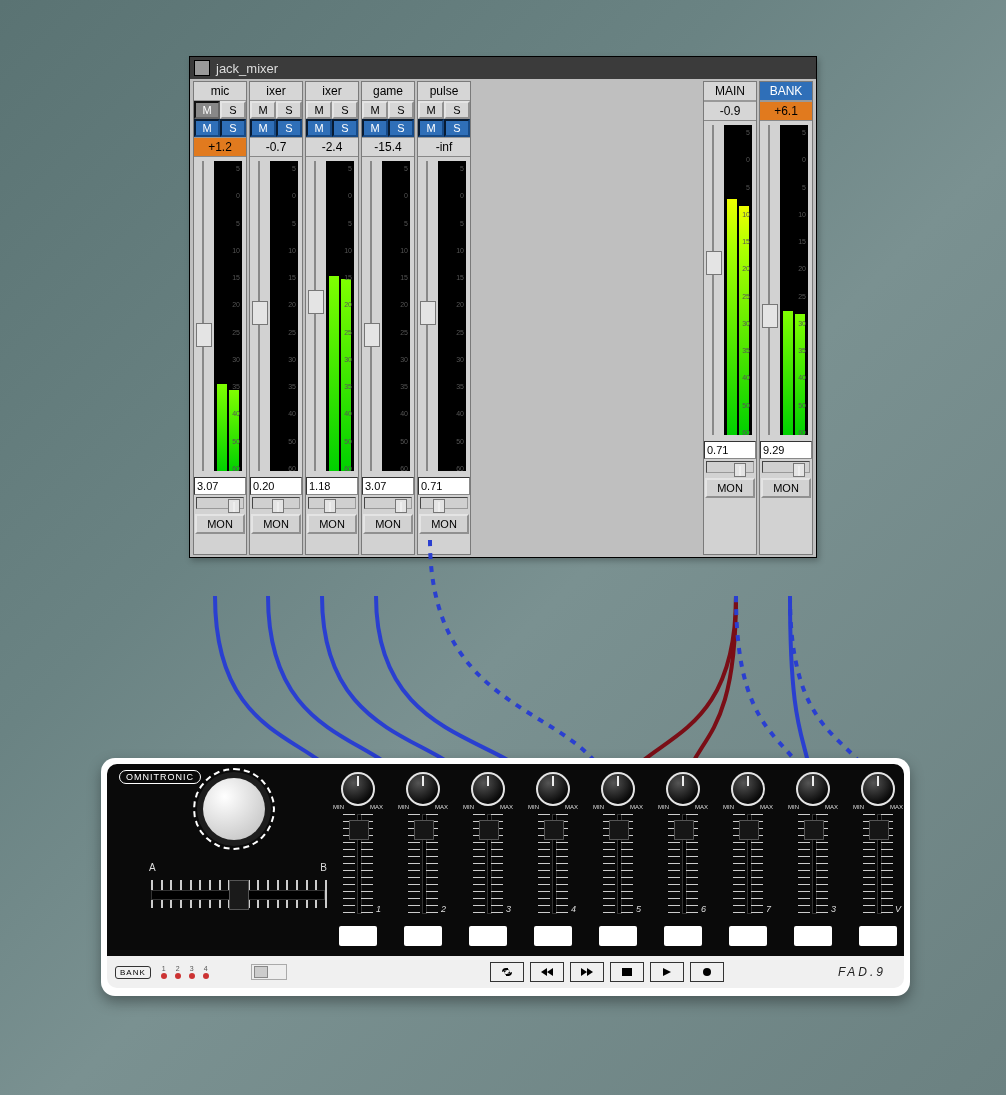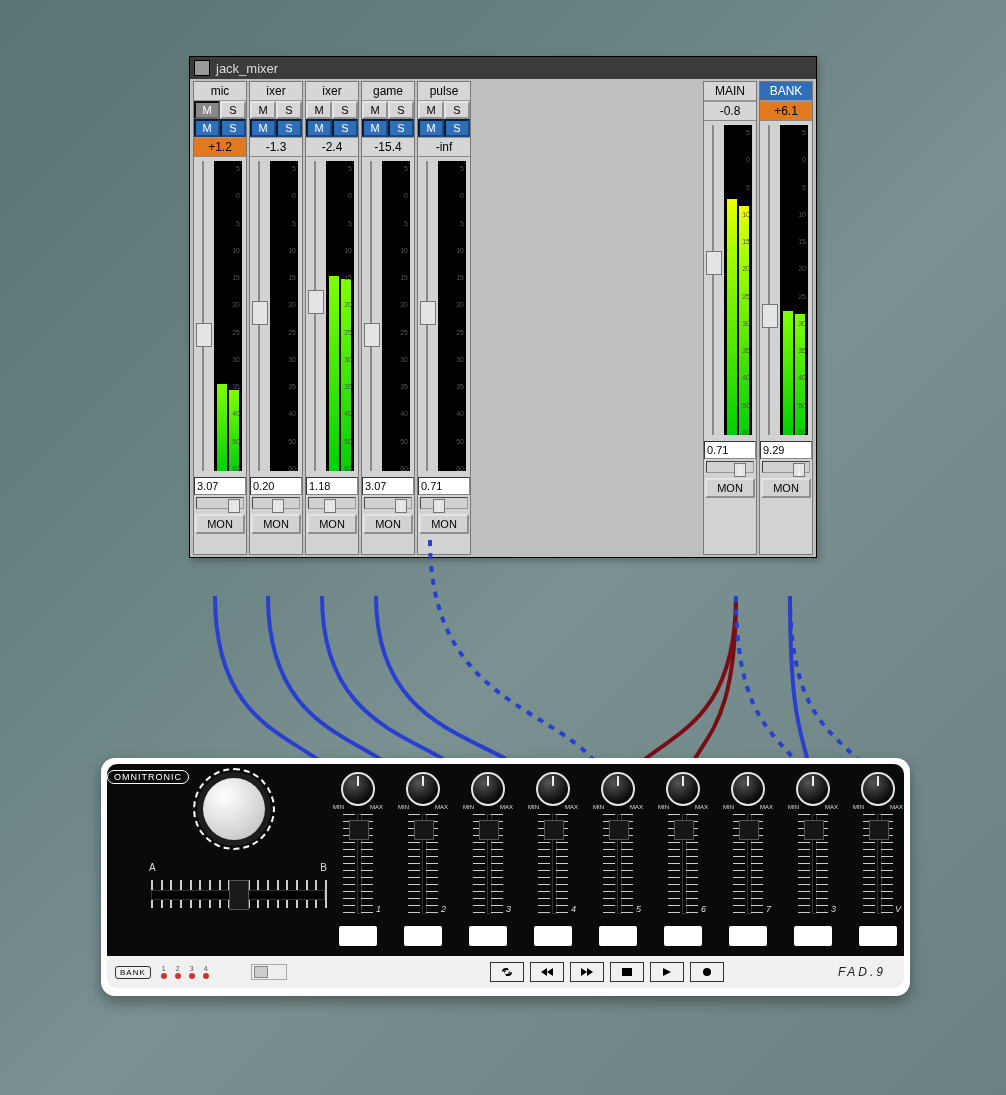--- a/index.html
+++ b/index.html
@@ -38,21 +38,21 @@
   .balance .knob{position:absolute;top:-1px;width:10px;height:12px;background:#e4e4e4;border:1px solid #777}
   .mon{width:46px;margin:2px auto 4px;text-align:center;font-size:11px;border:2px outset #e4e4e4;padding:2px 0}
 
   
   svg.cables{position:absolute;inset:0;pointer-events:none}
 
   
   .controller{position:absolute;left:101px;top:758px;width:809px;height:238px;background:#fff;border-radius:14px;box-shadow:0 6px 14px rgba(0,0,0,.35)}
   .ctl-top{margin:6px 6px 0 6px;height:192px;background:#0a0a0a;border-radius:10px 10px 0 0;position:relative;overflow:hidden}
   .ctl-bottom{height:32px;margin:0 6px 6px 6px;background:#f0f0f0;border-radius:0 0 10px 10px;position:relative;display:flex;align-items:center}
-  .brand{position:absolute;left:0;top:6px;color:#fff;font-size:9px;letter-spacing:1px;border:1px solid #fff;border-radius:8px;padding:1px 6px}
+  .brand{position:absolute;left:12px;top:6px;color:#fff;font-size:9px;letter-spacing:1px;border:1px solid #fff;border-radius:8px;padding:1px 6px}
   .bigknob{position:absolute;left:96px;top:14px;width:62px;height:62px;border-radius:50%;background:radial-gradient(circle at 35% 30%,#fff,#d6d6d6 60%,#bbb);box-shadow:0 0 0 6px rgba(255,255,255,.08)}
   .bigknob::before{content:"";position:absolute;inset:-10px;border:2px dashed #fff;border-radius:50%}
   .xfader{position:absolute;left:44px;top:110px;width:174px;height:44px}
   .xfader .lab{position:absolute;top:-12px;color:#ddd;font-size:10px}
   .xfader .la{left:-2px}.xfader .lb{right:-2px}
   .xfader .track{position:absolute;left:0;right:0;top:16px;height:8px;background:#000;border:1px solid #333}
   .xfader .ticks{position:absolute;left:0;right:0;top:6px;height:28px}
   .xfader .ticks i{position:absolute;top:0;width:2px;height:28px;background:#ccc}
   .xfader .cap{position:absolute;top:6px;width:18px;height:28px;background:#1a1a1a;border:1px solid #555;left:78px}
 
@@ -134,21 +134,21 @@
         <div class="ch">
           <div class="name">ixer</div>
           <div class="msrow">
             <div class="b">M</div>
             <div class="b">S</div>
           </div>
           <div class="msrow on">
             <div class="b">M</div>
             <div class="b">S</div>
           </div>
-          <div class="gain">-1.3</div>
+          <div class="gain">-0.7</div>
           <div class="meter-area">
             <div class="meter">
               <div class="bar l" style="height: 0%;"></div>
               <div class="bar r" style="height: 0%;"></div>
               <div class="ticks">
                 <div class="tick" style="top: 4px;">5</div>
                 <div class="tick" style="top: 31.2727px;">0</div>
                 <div class="tick" style="top: 58.5455px;">5</div>
                 <div class="tick" style="top: 85.8182px;">10</div>
                 <div class="tick" style="top: 113.091px;">15</div>
@@ -291,21 +291,21 @@
           </div>
           <div class="readout">0.71</div>
           <div class="balance">
             <div class="knob" style="position: absolute; top: -1px; width: 10px; height: 12px; background: rgb(228, 228, 228); border: 1px solid rgb(119, 119, 119); border-radius: 0px; left: 11.9px;"></div>
           </div>
           <div class="mon">MON</div>
         </div>
         <div class="gap"></div>
         <div class="ch">
           <div class="name">MAIN</div>
-          <div class="gain">-0.8</div>
+          <div class="gain">-0.9</div>
           <div class="meter-area">
             <div class="meter">
               <div class="bar l" style="height: 76%; background: linear-gradient(rgb(238, 255, 0) 0%, rgb(170, 255, 0) 20%, rgb(0, 208, 0) 100%);"></div>
               <div class="bar r" style="height: 74%; background: linear-gradient(rgb(238, 255, 0) 0%, rgb(170, 255, 0) 20%, rgb(0, 208, 0) 100%);"></div>
               <div class="ticks">
                 <div class="tick" style="top: 4px;">5</div>
                 <div class="tick" style="top: 31.2727px;">0</div>
                 <div class="tick" style="top: 58.5455px;">5</div>
                 <div class="tick" style="top: 85.8182px;">10</div>
                 <div class="tick" style="top: 113.091px;">15</div>

